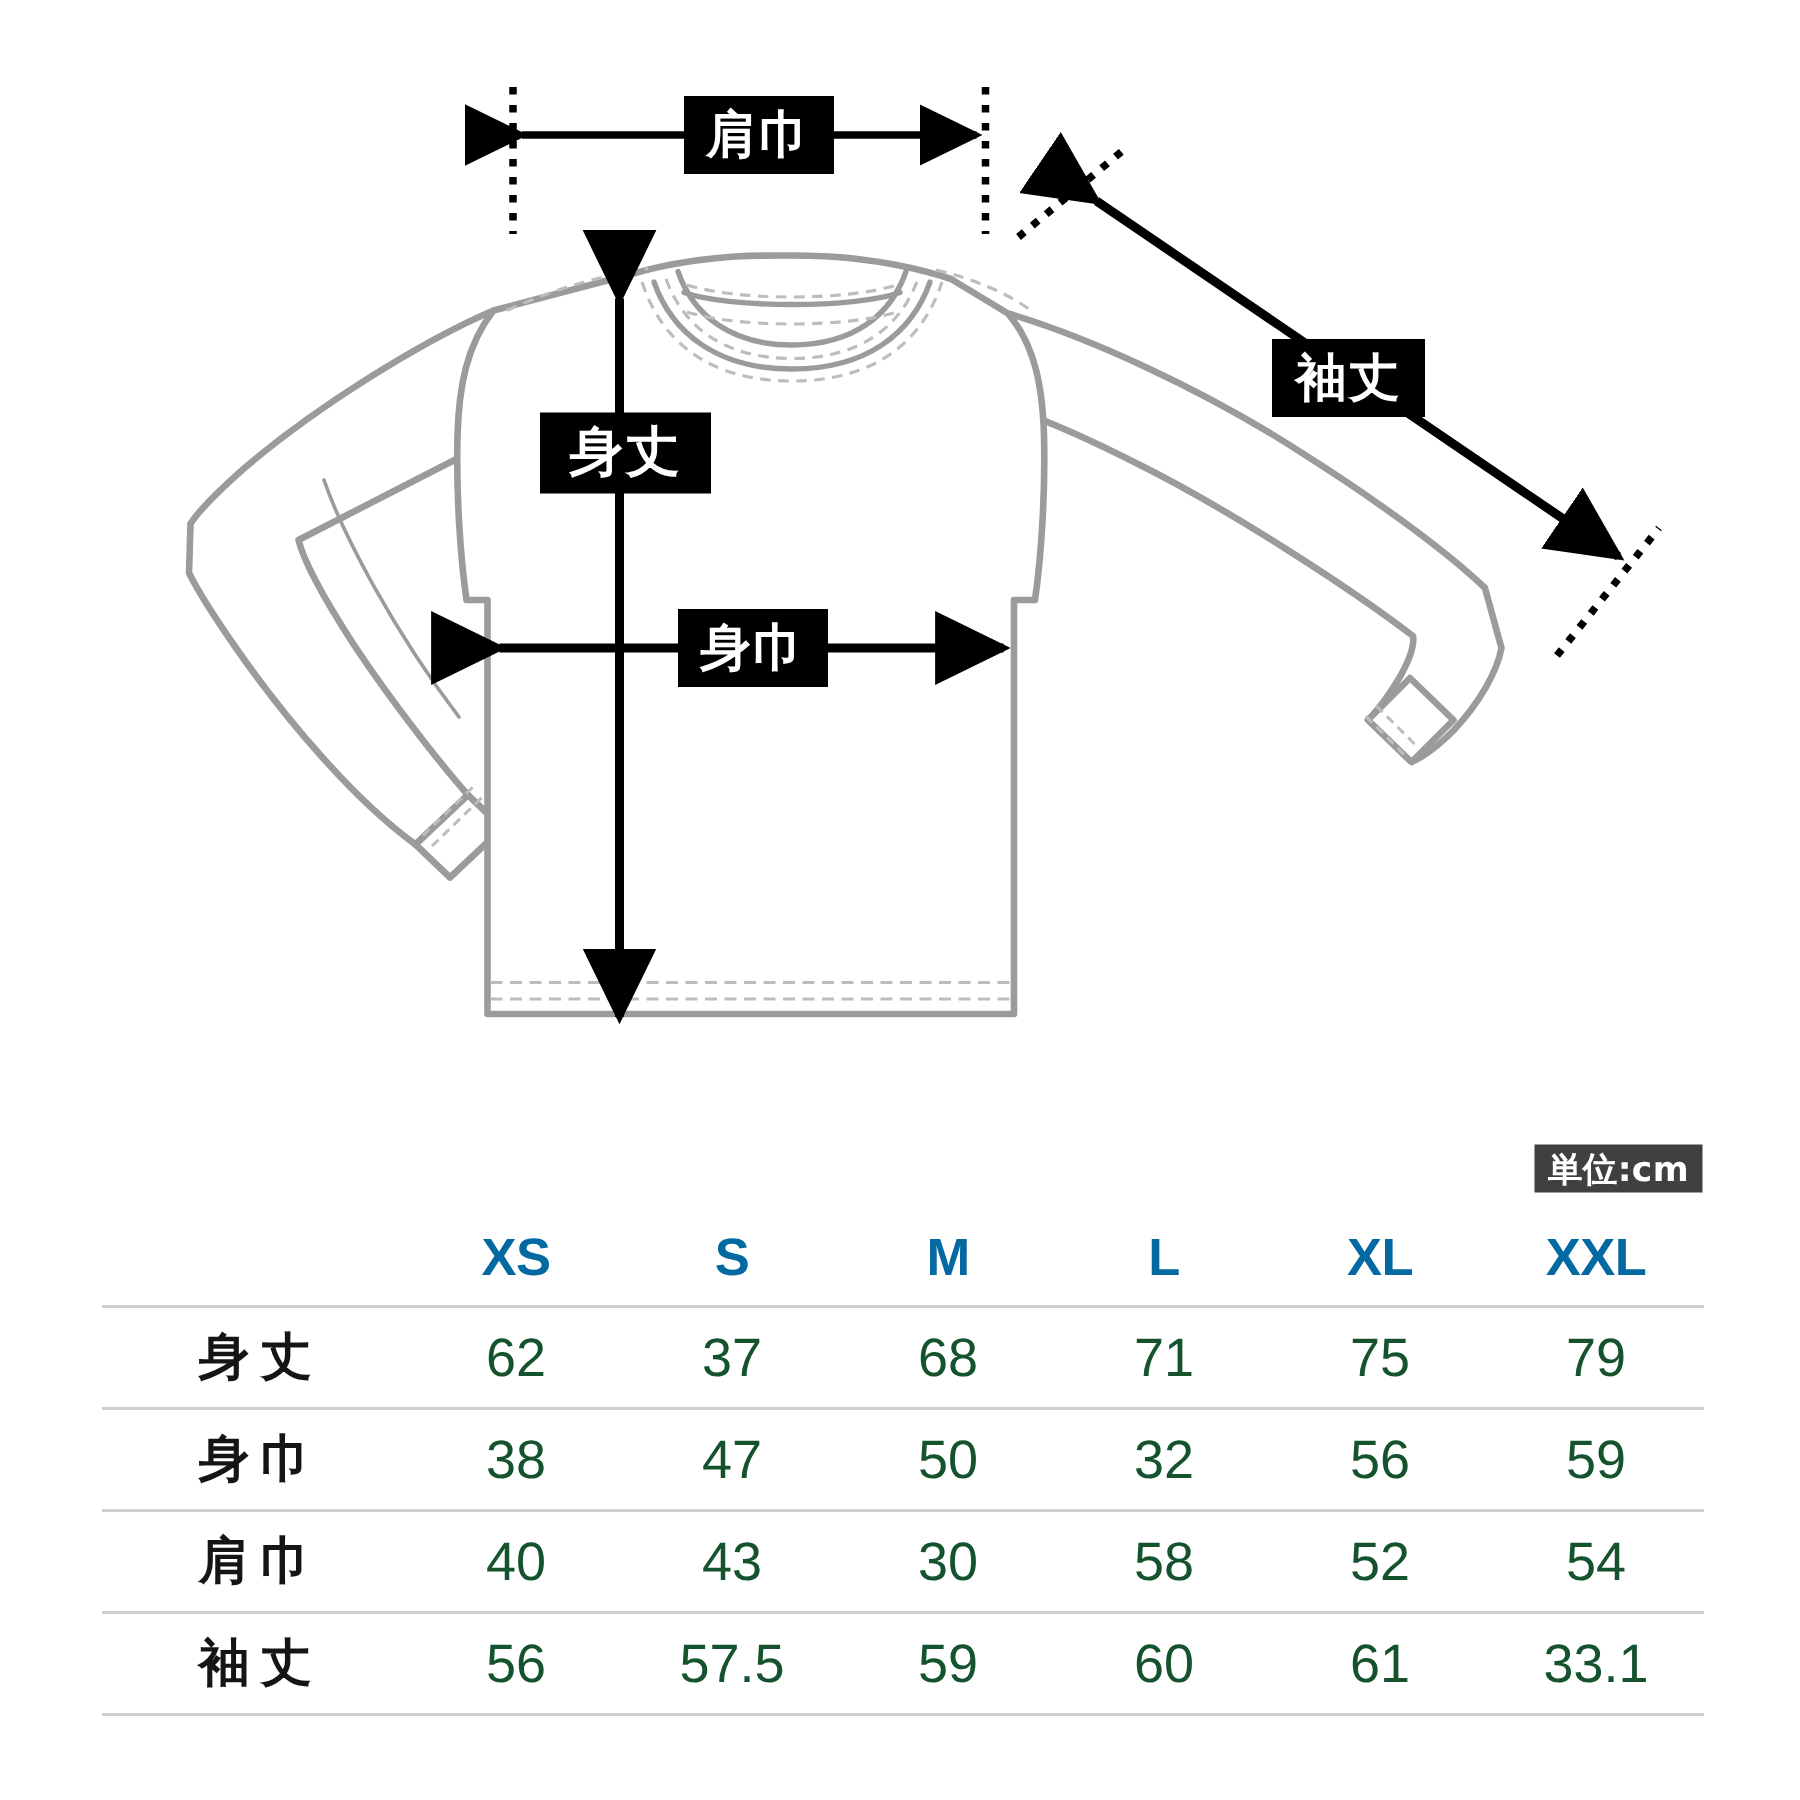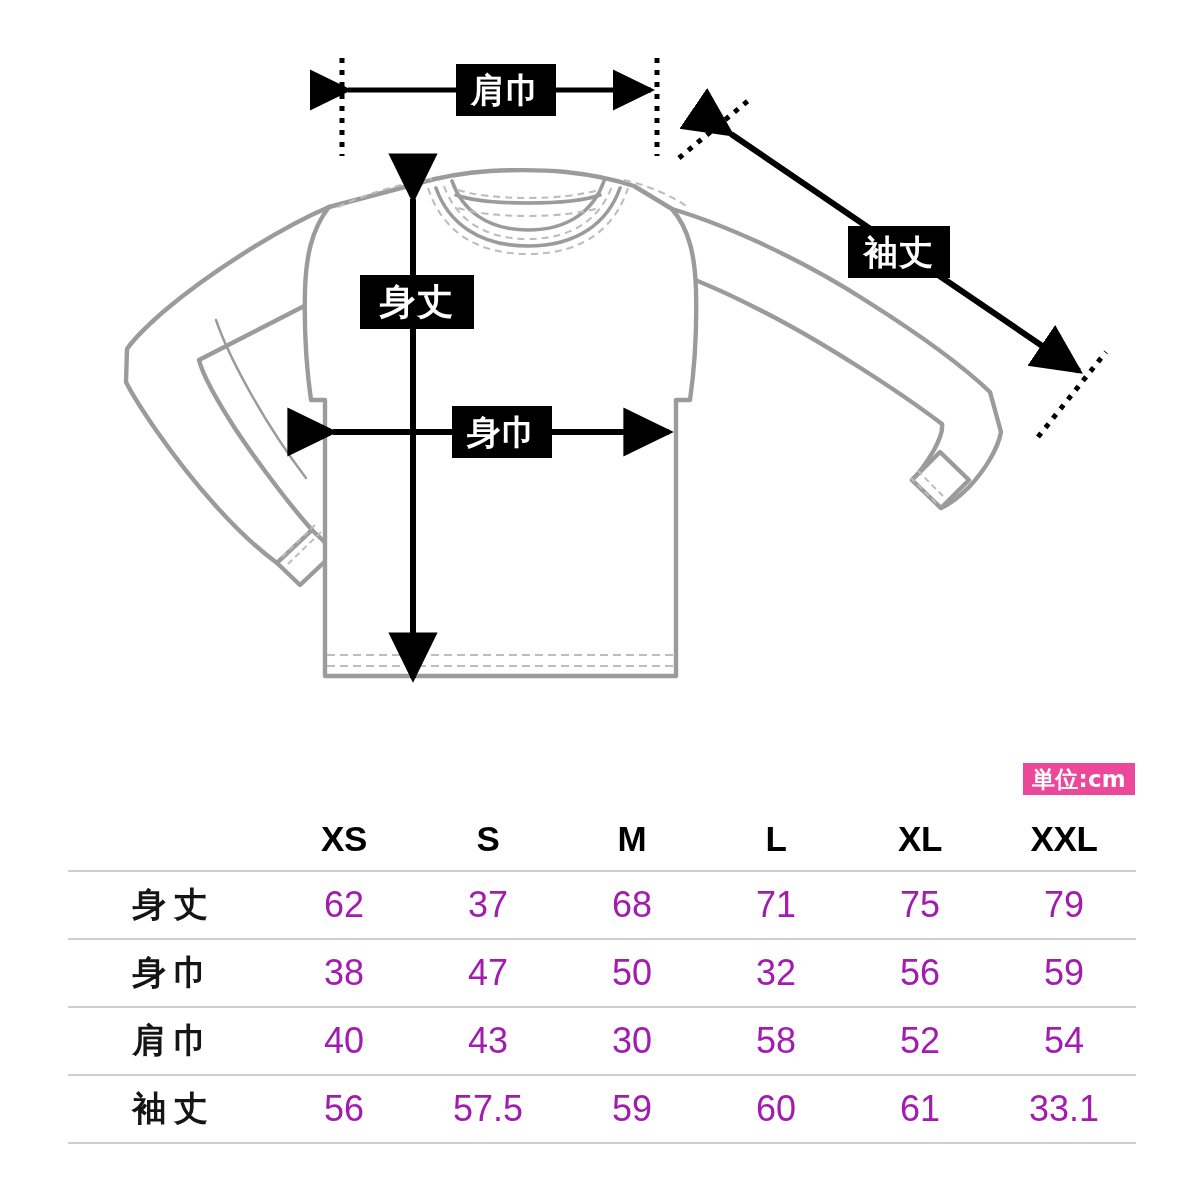--- a/index.html
+++ b/index.html
@@ -61,21 +61,21 @@
     width: 100px; height: 52px;
     font-size: 34px;
   }
   
   #unit-badge {
     position: absolute;
     left: 1023px;
     top: 763px;
     height: 32px;
     padding: 0 9px;
-    background: #ec4899;
+    background: #404040;
     color: #ffffff;
     font-size: 23px;
     font-weight: 700;
     letter-spacing: 0.01em;
     display: flex;
     align-items: center;
     justify-content: center;
     font-family: "DejaVu Sans", "Liberation Sans", sans-serif;
   }
   
@@ -92,34 +92,34 @@
   #size-table th, #size-table td {
     padding: 0;
     text-align: center;
     vertical-align: middle;
     font-weight: 700;
   }
   #size-table thead th {
     height: 62px;
     font-size: 35px;
     font-family: "Liberation Sans", "DejaVu Sans", sans-serif;
-    color: #000000;
+    color: #0369a1;
     letter-spacing: -0.01em;
   }
   #size-table thead th.c-label { }
   #size-table tbody tr {
     border-top: 2px solid #cfcfcf;
   }
   #size-table tbody tr:last-child {
     border-bottom: 2px solid #cfcfcf;
   }
   #size-table tbody td {
     height: 66px;
     font-size: 36px;
-    color: #a21caf;
+    color: #14532d;
     font-family: "Liberation Sans", "DejaVu Sans", sans-serif;
     font-weight: 400;
   }
   #size-table tbody td.row-label {
     font-size: 34px;
     font-weight: 700;
     letter-spacing: 0.22em;
     text-indent: 0.22em;
     font-family: "DejaVu Sans", "Liberation Sans", sans-serif;
     color: #151515;

